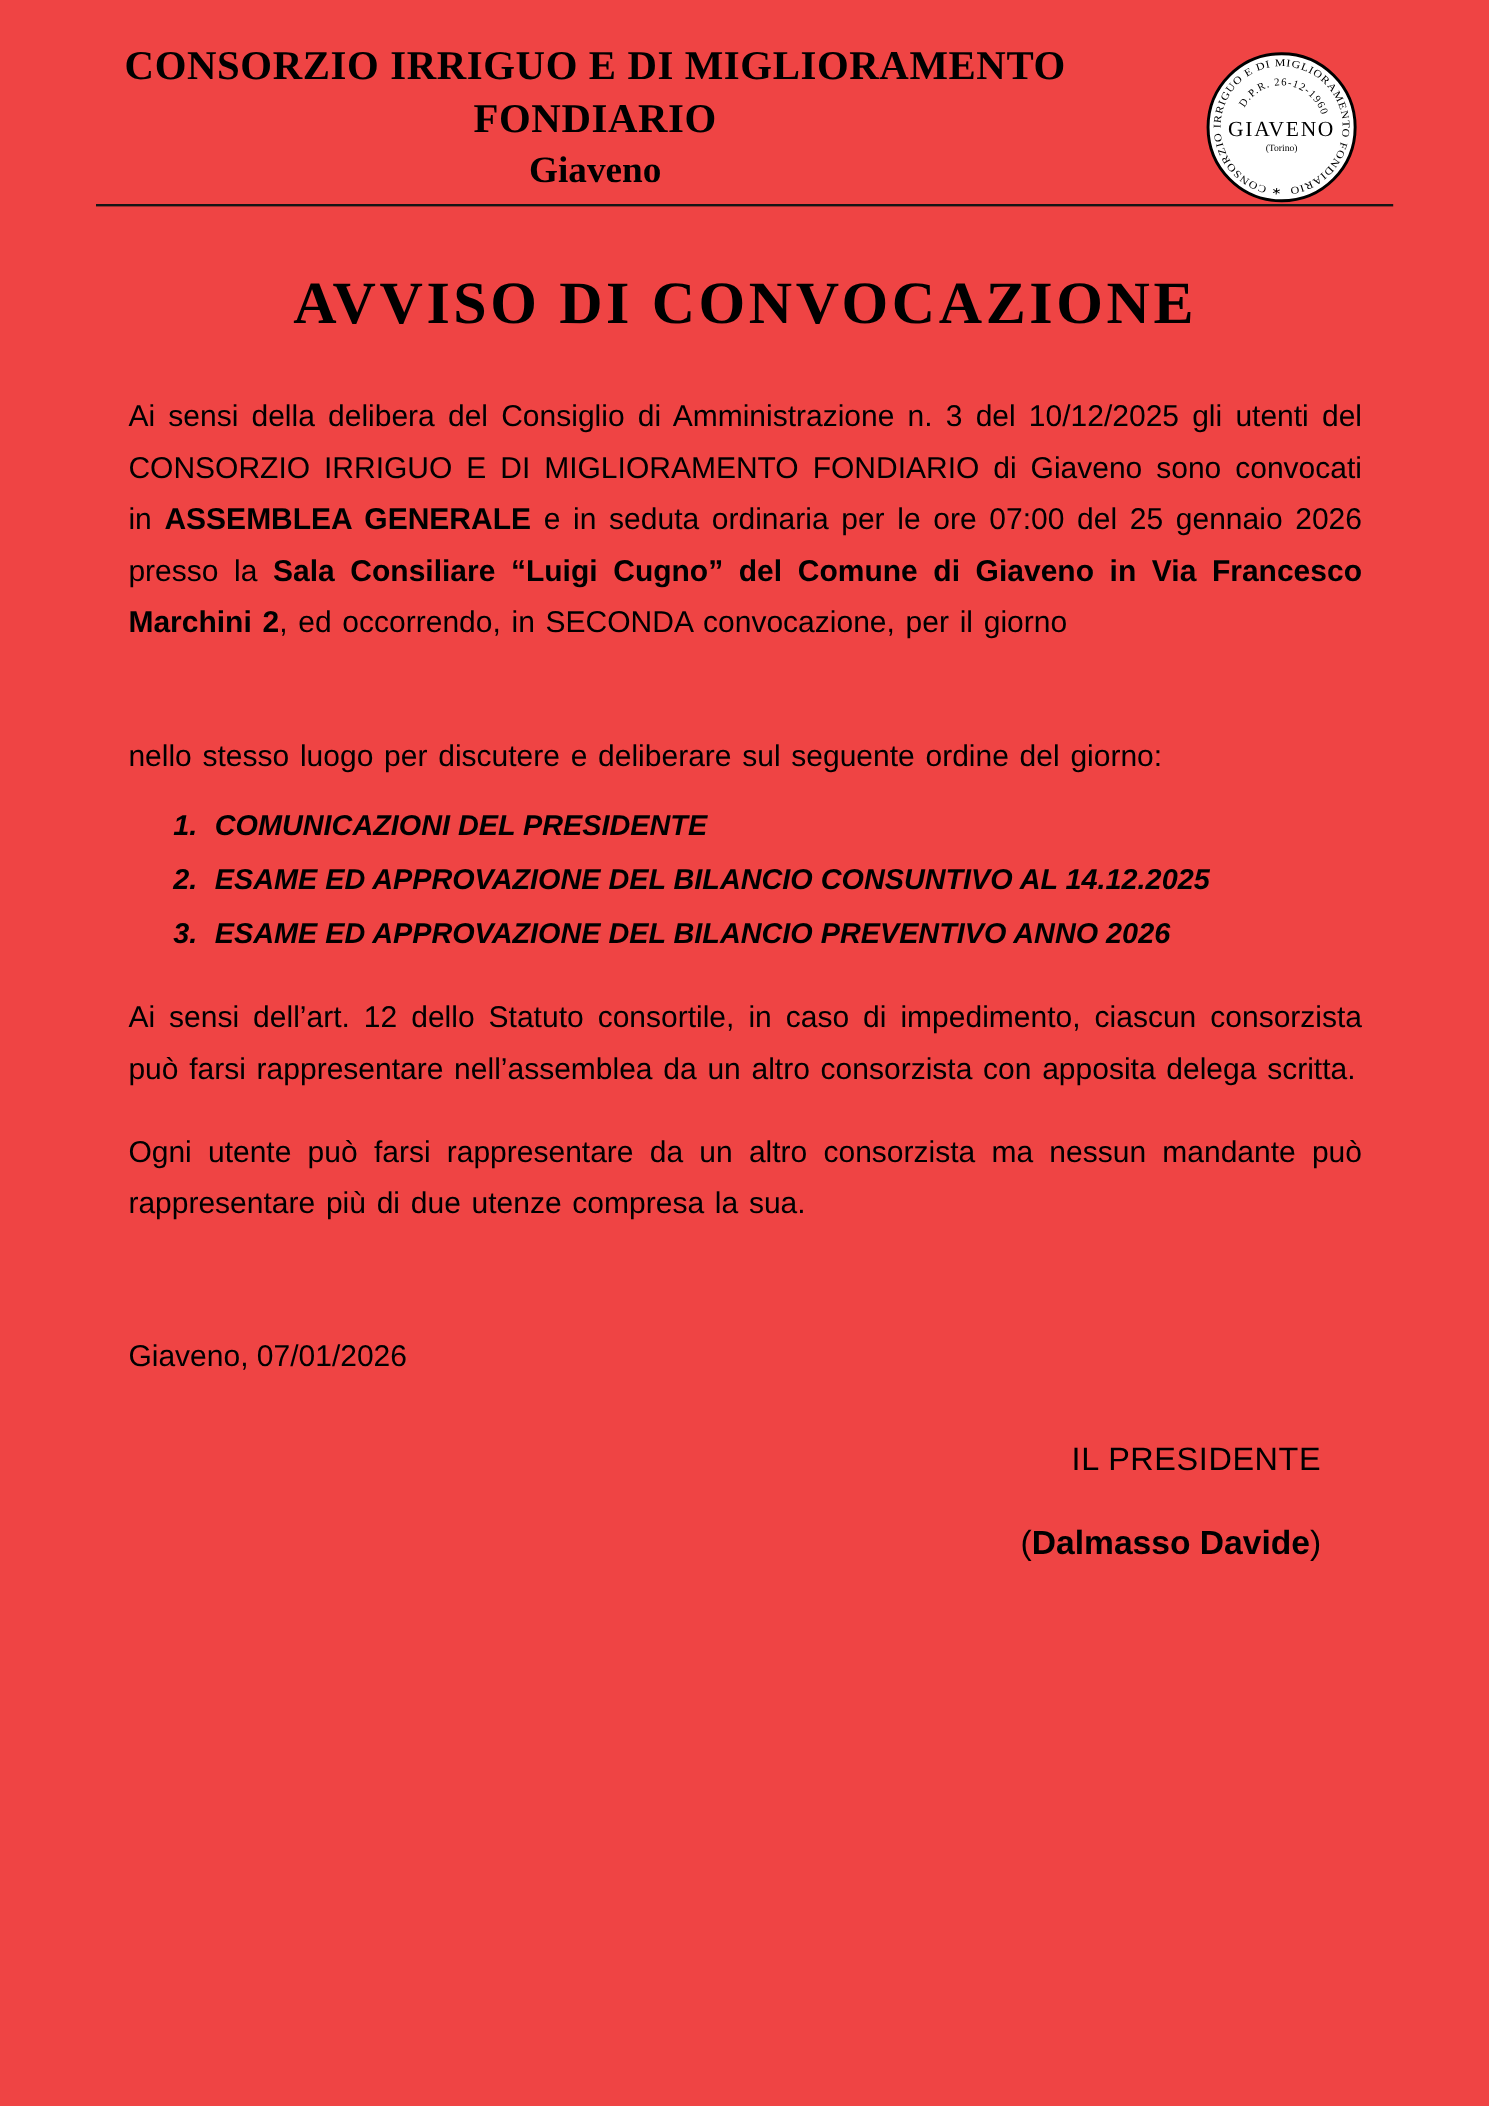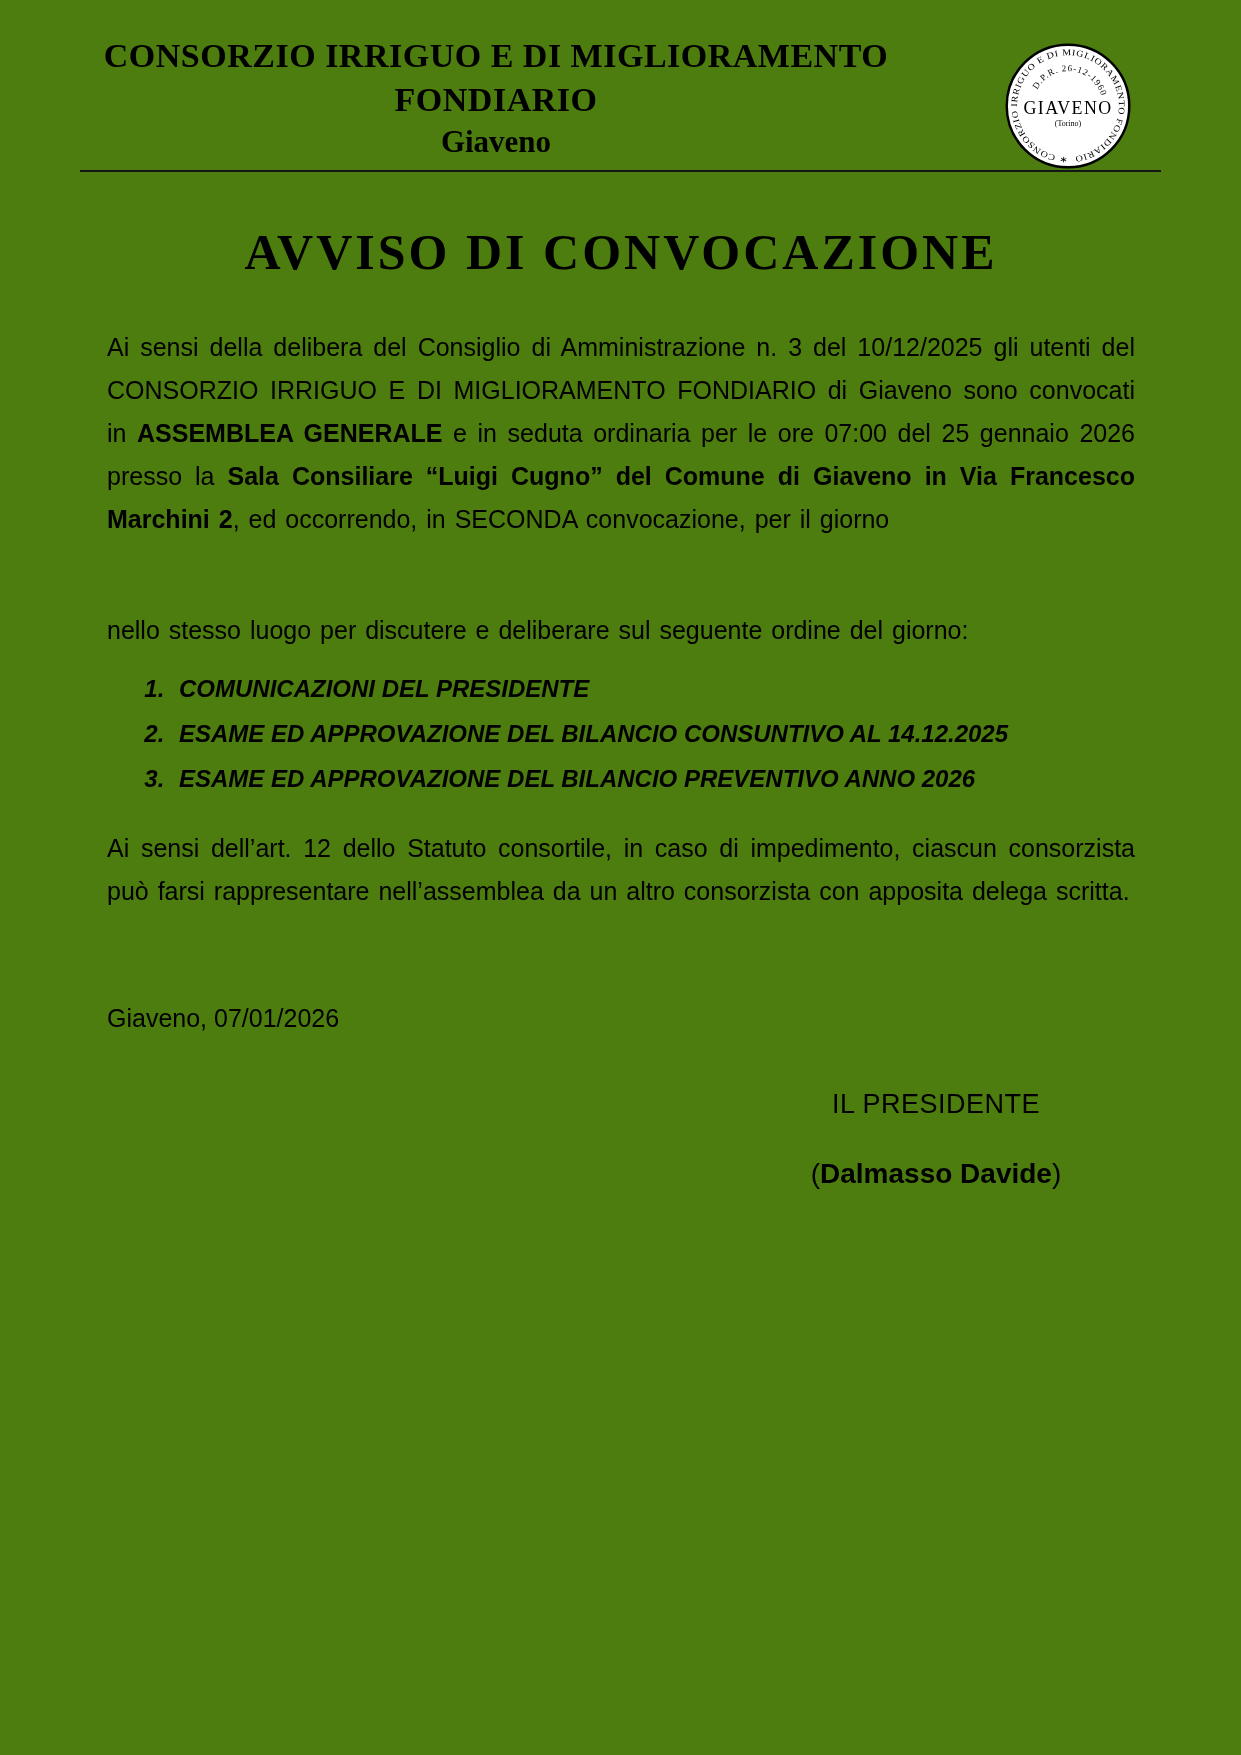--- a/index.html
+++ b/index.html
@@ -1,20 +1,20 @@
 <!DOCTYPE html>
 <html lang="it"><head>
 <meta charset="utf-8">
 <style>
   * { margin:0; padding:0; box-sizing:border-box; }
   html,body { background:#ffffff; }
   body { font-family:"Liberation Sans", sans-serif; color:#000; }
   .page {
     position:relative; width:1241px; height:1755px;
-    background:#4d7c0f; overflow:hidden;
+    background:#ef4444; overflow:hidden;
   }
   
   .letterhead { position:relative; padding-top:34px; }
   .org-block {
     width:820px; margin-left:86px; text-align:center;
     font-family:"Liberation Serif", serif; font-weight:bold;
   }
   .org-line1 { font-size:34px; line-height:44px; letter-spacing:.5px; }
   .org-line2 { font-size:34px; line-height:44px; letter-spacing:.5px; }
   .org-city  { font-size:31px; line-height:40px; }
@@ -46,21 +46,21 @@
   .agenda-list { margin-top:14px; padding-left:64px; }
   .agenda-list li {
     font-weight:bold; font-size:24px; line-height:45px;
     padding-left:8px;
     font-style:italic;
   }
   .deleg { margin-top:26px; }
   .place-date { margin-top:84px; font-size:25px; text-align:left; word-spacing:0; }
   .signature-block {
     width:330px; margin-left:auto; margin-right:34px; margin-top:46px;
-    text-align:center;
+    text-align:right;
   }
   .sig-role { font-size:27px; line-height:36px; letter-spacing:.5px; }
   .sig-name { margin-top:34px; font-size:28px; line-height:36px; }
 </style>
 </head>
 <body>
 
 <div class="page">
 
   <div class="letterhead">
@@ -103,20 +103,21 @@
     <p class="para agenda-intro">nello stesso luogo per discutere e deliberare sul seguente ordine del giorno:</p>
 
     <ol class="agenda-list">
       <li><span>COMUNICAZIONI DEL PRESIDENTE</span></li>
       <li><span>ESAME ED APPROVAZIONE DEL BILANCIO CONSUNTIVO AL 14.12.2025</span></li>
       <li><span>ESAME ED APPROVAZIONE DEL BILANCIO PREVENTIVO ANNO 2026</span></li>
     </ol>
 
     <p class="para deleg">Ai sensi dell’art. 12 dello Statuto consortile, in caso di impedimento, ciascun consorzista può farsi rappresentare nell’assemblea da un altro consorzista con apposita delega scritta.</p>
 
+    <p class="para deleg">Ogni utente può farsi rappresentare da un altro consorzista ma nessun mandante può rappresentare più di due utenze compresa la sua.</p>
 
     <p class="para place-date">Giaveno, 07/01/2026</p>
 
     <div class="signature-block">
       <div class="sig-role">IL PRESIDENTE</div>
       <div class="sig-name"><span>(</span><span class="run-bold">Dalmasso Davide</span><span>)</span></div>
     </div>
 
   </div>
 </div>

